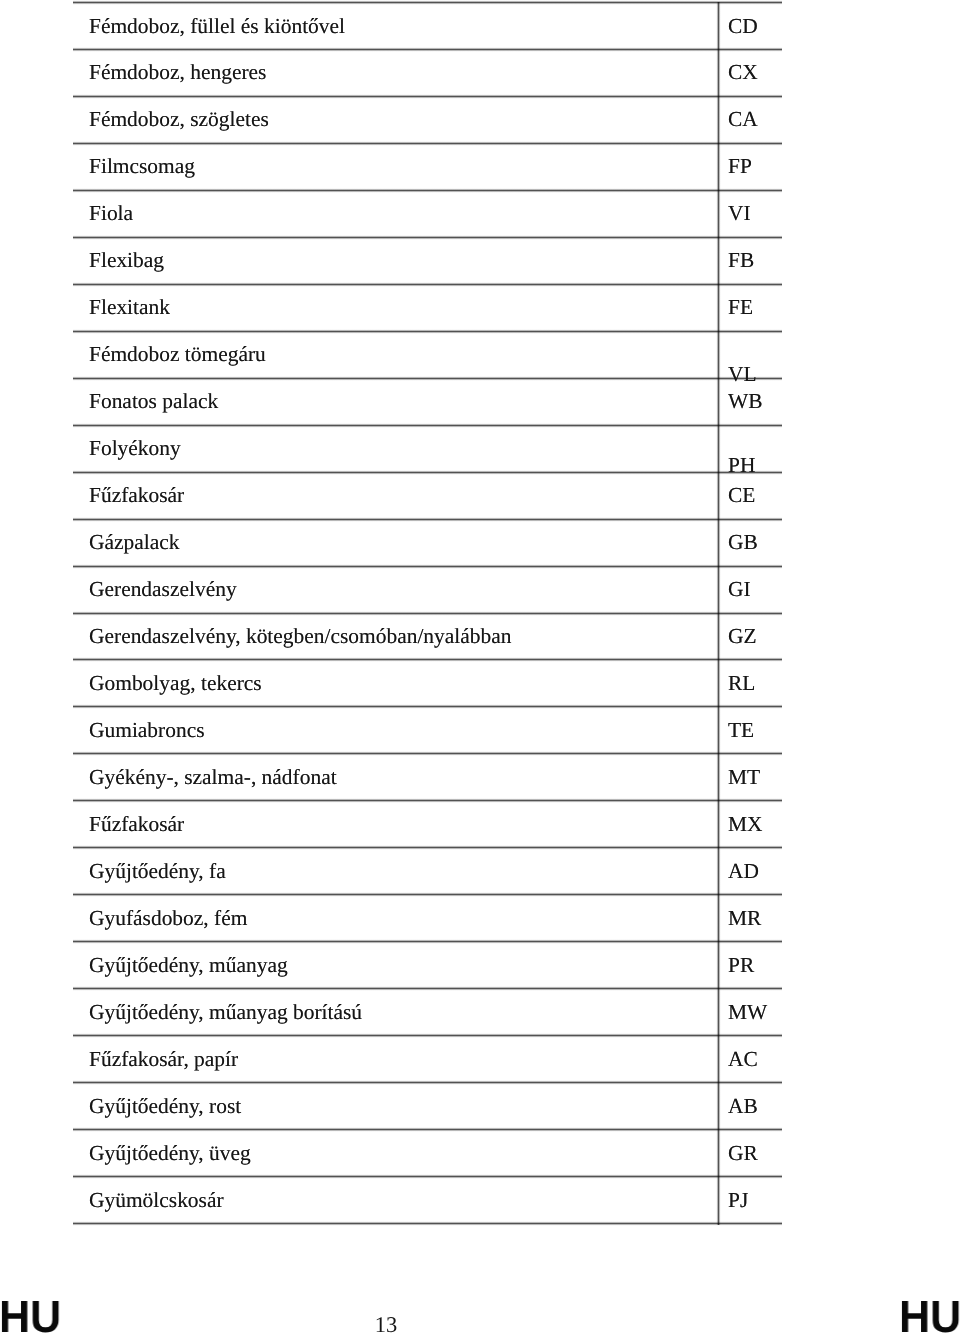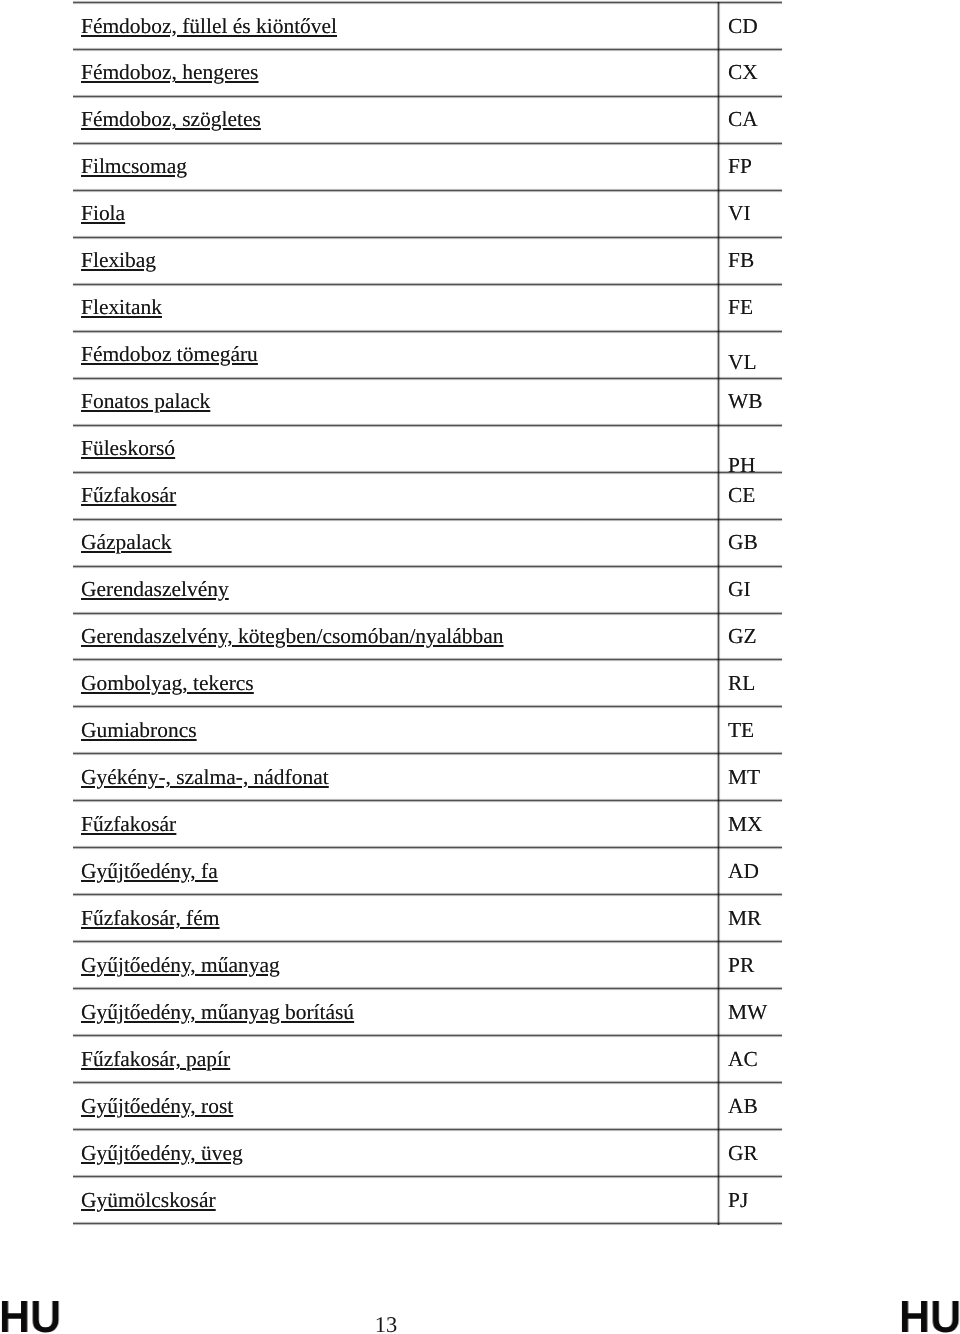--- a/index.html
+++ b/index.html
@@ -21,21 +21,21 @@
 
   .rule { position:absolute; left:0; width:709px; height:5px; margin-top:-2.1px; mix-blend-mode:multiply;
           background:linear-gradient(to bottom,#ffffff 0%,#f4f4f4 17%,#9c9c9c 36%,
                      #525252 50%,#9c9c9c 64%,#f4f4f4 83%,#ffffff 100%); }
   .vline { position:absolute; left:642.6px; top:2px; width:5px; height:1223px; mix-blend-mode:multiply;
            background:linear-gradient(to right,#ffffff 0%,#f4f4f4 17%,#9c9c9c 36%,
                       #525252 50%,#9c9c9c 64%,#f4f4f4 83%,#ffffff 100%); }
 
   .cell { position:absolute; font-size:21.45px; line-height:21.45px; white-space:nowrap;
           text-shadow:0 0 0.55px rgba(0,0,0,0.55); }
-  .cell.name { left:8px;text-decoration:underline; }
+  .cell.name { left:16px; }
   .cell.code { left:655px; }
 
   
   #page-number { position:absolute; will-change:transform; left:0; top:1314px; width:772px; text-align:center;
                  font-size:22.5px; line-height:21px; }
   .country-code { position:absolute; will-change:transform; top:1293.5px; font-family:"Liberation Sans", sans-serif;
                   font-weight:bold; font-size:45.1px; line-height:1; color:#0a0a0a;
                   transform-origin:0 0; transform:scaleX(0.956); white-space:nowrap; }
   #country-code-left  { left:-1px; }
   #country-code-right { left:899px; }
@@ -97,28 +97,28 @@
     <div class="row-group">
       <div class="cell name" style="top:250.35px">Flexibag</div>
       <div class="cell code" style="top:250.35px">FB</div>
     </div>
     <div class="row-group">
       <div class="cell name" style="top:297.32px">Flexitank</div>
       <div class="cell code" style="top:297.32px">FE</div>
     </div>
     <div class="row-group">
       <div class="cell name" style="top:344.29px">Fémdoboz tömegáru</div>
-      <div class="cell code" style="top:352px">VL</div>
+      <div class="cell code" style="top:364px">VL</div>
     </div>
     <div class="row-group">
       <div class="cell name" style="top:391.26px">Fonatos palack</div>
       <div class="cell code" style="top:391.26px">WB</div>
     </div>
     <div class="row-group">
-      <div class="cell name" style="top:438.23px">Füleskorsó</div>
+      <div class="cell name" style="top:438.23px">Folyékony</div>
       <div class="cell code" style="top:455px">PH</div>
     </div>
     <div class="row-group">
       <div class="cell name" style="top:485.20px">Fűzfakosár</div>
       <div class="cell code" style="top:485.20px">CE</div>
     </div>
     <div class="row-group">
       <div class="cell name" style="top:532.17px">Gázpalack</div>
       <div class="cell code" style="top:532.17px">GB</div>
     </div>
@@ -144,21 +144,21 @@
     </div>
     <div class="row-group">
       <div class="cell name" style="top:813.99px">Fűzfakosár</div>
       <div class="cell code" style="top:813.99px">MX</div>
     </div>
     <div class="row-group">
       <div class="cell name" style="top:860.96px">Gyűjtőedény, fa</div>
       <div class="cell code" style="top:860.96px">AD</div>
     </div>
     <div class="row-group">
-      <div class="cell name" style="top:907.93px">Fűzfakosár, fém</div>
+      <div class="cell name" style="top:907.93px">Gyufásdoboz, fém</div>
       <div class="cell code" style="top:907.93px">MR</div>
     </div>
     <div class="row-group">
       <div class="cell name" style="top:954.90px">Gyűjtőedény, műanyag</div>
       <div class="cell code" style="top:954.90px">PR</div>
     </div>
     <div class="row-group">
       <div class="cell name" style="top:1001.87px">Gyűjtőedény, műanyag borítású</div>
       <div class="cell code" style="top:1001.87px">MW</div>
     </div>

